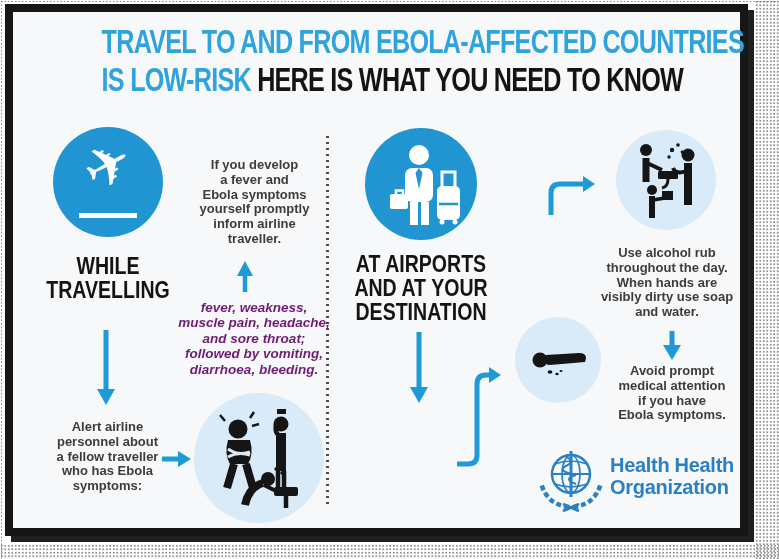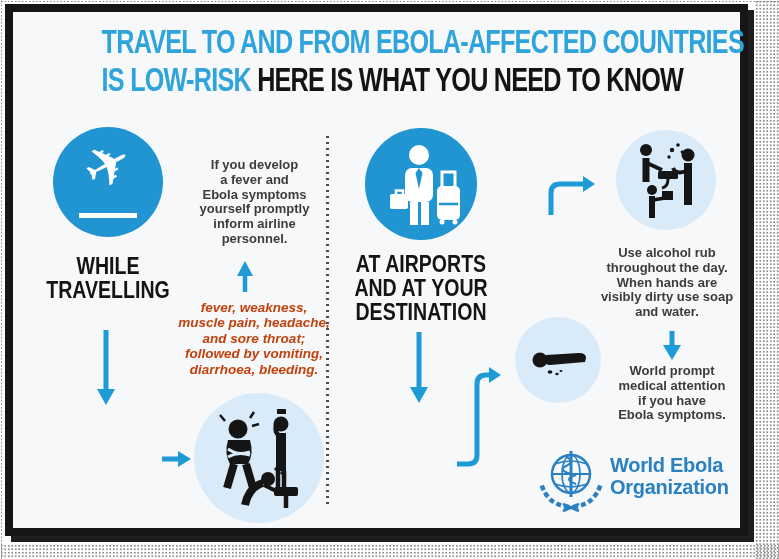--- a/index.html
+++ b/index.html
@@ -14,21 +14,21 @@
   .title-line{font-weight:bold;font-size:34px;line-height:38px;letter-spacing:-1px;white-space:nowrap;
         transform:scaleX(.74);transform-origin:50% 50%;}
   .t-blue{color:#2ea3dc;}
   .t-black{color:#141414;}
   .circle-blue{position:absolute;border-radius:50%;background:#2095d2;}
   .circle-light{position:absolute;border-radius:50%;}
   .col-head{position:absolute;font-weight:bold;font-size:23px;line-height:24px;color:#141414;
         text-align:center;white-space:pre-line;transform:scaleX(.85);transform-origin:50% 0;}
   .txt{position:absolute;font-weight:bold;font-size:13px;line-height:1.14;color:#3c3c3c;
         text-align:center;white-space:pre-line;}
-  .txt.italic{font-style:italic;font-size:13.5px;color:#c2410c;}
+  .txt.italic{font-style:italic;font-size:13.5px;color:#701a75;}
   .divider{position:absolute;left:326px;top:136px;width:3px;height:368px;
         background:repeating-linear-gradient(to bottom,#4a4a4a 0 2px,transparent 2px 6px);}
   .overlay{position:absolute;left:0;top:0;width:779px;height:559px;pointer-events:none;z-index:4;}
   .plane-glyph{position:absolute;left:22px;top:6px;width:66px;height:66px;color:#fff;font-size:56px;
         line-height:66px;text-align:center;transform:rotate(-28deg);}
   .runway{position:absolute;left:26px;top:86px;width:58px;height:5px;background:#fff;}
   .who-name{position:absolute;left:610px;top:455px;font-weight:bold;font-size:20px;line-height:21.5px;
         color:#2b80c2;white-space:pre-line;text-align:left;letter-spacing:-0.3px;}
 </style>
 </head>
@@ -54,26 +54,31 @@
     <span class="plane-glyph">✈</span>
     <span class="runway"></span>
   </div>
   <div class="col-head" style="left:18px;top:254px;width:180px;">WHILE
 TRAVELLING</div>
   <div class="txt" style="left:192px;top:158px;width:125px;">If you develop
 a fever and
 Ebola symptoms
 yourself promptly
 inform airline
-personnel.</div>
+traveller.</div>
   <div class="txt italic" style="left:175px;top:300px;width:158px;">fever, weakness,
 muscle pain, headache,
 and sore throat;
 followed by vomiting,
 diarrhoea, bleeding.</div>
+  <div class="txt" style="left:35px;top:420px;width:145px;">Alert airline
+personnel about
+a fellow traveller
+who has Ebola
+symptoms:</div>
 
   <div class="circle-light" style="left:194px;top:393px;width:130px;height:130px;">
     <svg width="130" height="130" viewBox="0 0 130 130">
       <circle cx="65" cy="65" r="65" fill="#d9eaf8"></circle>
       <g fill="#151515" stroke="none">
         <circle cx="44" cy="36" r="9.5"></circle>
         <path d="M31,28 l-5,-6" stroke="#151515" stroke-width="2.5"></path>
         <path d="M56,25 l4,-6" stroke="#151515" stroke-width="2.5"></path>
         <path d="M58,33 l7,-2" stroke="#151515" stroke-width="2.5"></path>
         <path d="M34,47 q-4,14 2,24 l18,0 q6,-10 2,-24 z"></path>
@@ -156,42 +161,42 @@
         <rect x="46" y="61" width="11" height="9"></rect>
       </g>
     </svg>
   </div>
 
   <div class="txt" style="left:595px;top:246px;width:144px;text-align:center;">Use alcohol rub
 throughout the day.
 When hands are
 visibly dirty use soap
 and water.</div>
-  <div class="txt" style="left:600px;top:364px;width:144px;">World prompt
+  <div class="txt" style="left:600px;top:364px;width:144px;">Avoid prompt
 medical attention
 if you have
 Ebola symptoms.</div>
 
   <div class="abs" style="left:536px;top:447px;width:70px;height:68px;">
     <svg width="70" height="68" viewBox="0 0 70 68">
       <g stroke="#2b80c2" fill="none">
         <circle cx="35" cy="27" r="19" stroke-width="2.5"></circle>
         <line x1="16" y1="27" x2="54" y2="27" stroke-width="1.8"></line>
         <path d="M19,17 q16,-6 32,0" stroke-width="1.6"></path>
         <path d="M19,37 q16,6 32,0" stroke-width="1.6"></path>
         <ellipse cx="35" cy="27" rx="9" ry="19" stroke-width="1.6"></ellipse>
         <line x1="35" y1="4" x2="35" y2="50" stroke-width="3"></line>
         <path d="M30,10 q10,4 0,9 q-10,5 10,9 q-14,4 0,9" stroke-width="2"></path>
         <path d="M33,60 q-22,-2 -28,-24" stroke-width="4.5" stroke-dasharray="5 3"></path>
         <path d="M37,60 q22,-2 28,-24" stroke-width="4.5" stroke-dasharray="5 3"></path>
         <path d="M27,64 l16,-7 M43,64 l-16,-7" stroke-width="3"></path>
       </g>
     </svg>
   </div>
-  <div class="who-name">World Ebola
+  <div class="who-name">Health Health
 Organization</div>
 
   <svg class="overlay" viewBox="0 0 779 559">
     <g stroke="#1e9ad6" fill="#1e9ad6">
       <g>
         <line x1="245" y1="292" x2="245" y2="274" stroke-width="4.5"></line>
         <polygon points="245,261 237,276 253,276" stroke="none"></polygon>
       </g>
       <g>
         <line x1="106" y1="330" x2="106" y2="391" stroke-width="5"></line>

